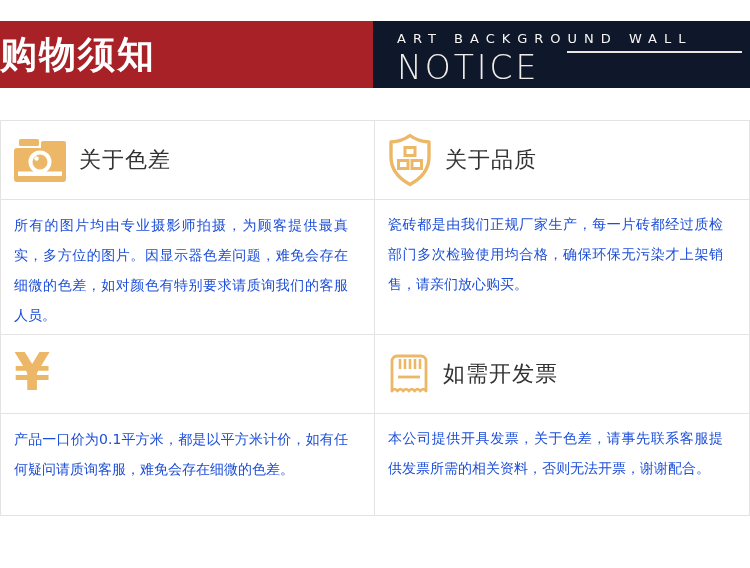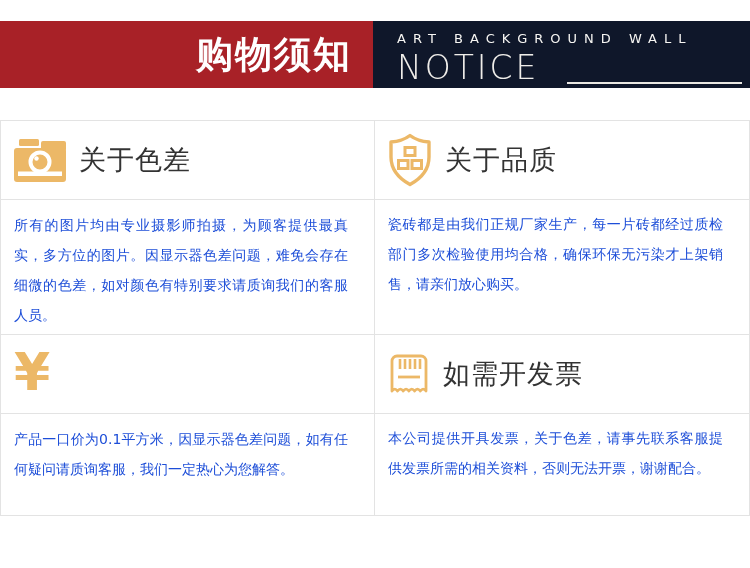--- a/index.html
+++ b/index.html
@@ -2,43 +2,43 @@
 <html><head>
 <meta charset="utf-8">
 <style>
   * { margin:0; padding:0; box-sizing:border-box; }
   html,body { width:750px; height:568px; background:#ffffff; overflow:hidden;
               font-family:"DejaVu Sans","Liberation Sans",sans-serif; }
 
   
   .banner { margin-top:21px; height:67px; display:flex; }
   .banner-red { width:373px; background:#a82127; display:flex; align-items:center;
-                justify-content:flex-end; padding-right:21px; }
+                justify-content:flex-start; padding-right:21px; }
   .banner-title { color:#ffffff; font-size:37px; font-weight:bold; letter-spacing:2px;
                   line-height:1; white-space:nowrap; }
   .banner-gray { flex:1; background:#0f172a; padding:10px 6px 0 24px;
                  display:flex; flex-direction:column; justify-content:flex-start; }
   .banner-sub { color:#f7f6f3; font-size:13px; font-weight:400; letter-spacing:7px;
                 white-space:nowrap; margin-bottom:5px; }
-  .notice-row { display:flex; align-items:flex-end;gap:14px; }
+  .notice-row { display:flex; align-items:flex-start;gap:14px; }
   .banner-notice { color:#efede9; font-size:33px; font-weight:200; letter-spacing:3px;
                    line-height:1; white-space:nowrap; }
   .notice-line { flex:1; height:2px; background:#e9e7e2; margin-left:14px; margin-right:2px; }
 
   
   .notice-table { margin-top:32px; width:750px;
                   display:grid; grid-template-columns:373px 1fr;
                   grid-template-rows:78px 135px 79px 102px;
                   border:1px solid #e3e3e3; }
   .cell { background:#ffffff; }
   .cell.right { border-left:1px solid #e3e3e3;font-family:Liberation Serif, serif; }
   .cell.rowline { border-top:1px solid #e3e3e3; }
 
   .head-cell { display:flex; align-items:center; padding-left:13px; gap:13px; }
-  .head-title { font-size:27px; color:#333333; font-weight:500; letter-spacing:1px; }
+  .head-title { font-size:22px; color:#333333; font-weight:500; letter-spacing:1px; }
 
   .body-cell p { padding:10px 26px 0 13px; font-size:14px; color:#1d4ed8;
                  line-height:30px; text-align:justify; }
   .body-cell.right p { }
 
   .yuan { color:#ecb867; font-size:52px; font-weight:bold; line-height:1;
           width:30px; text-align:center; transform:translateY(-2px); }
   .icon-box { display:flex; align-items:center; justify-content:center; }
 </style>
 </head>
@@ -106,19 +106,19 @@
         <line x1="22" y1="6" x2="22" y2="16" stroke="#ecb867" stroke-width="2.6"></line>
         <line x1="27" y1="6" x2="27" y2="16" stroke="#ecb867" stroke-width="2.6"></line>
         <line x1="32" y1="6" x2="32" y2="16" stroke="#ecb867" stroke-width="2.6"></line>
         <line x1="10" y1="24" x2="32" y2="24" stroke="#ecb867" stroke-width="2.8"></line>
       </svg>
     </span>
     <span class="head-title">如需开发票</span>
   </div>
 
   <div class="cell rowline body-cell">
-    <p>产品一口价为0.1平方米，因显示器色差问题，如有任何疑问请质询客服，我们一定热心为您解答。</p>
+    <p>产品一口价为0.1平方米，都是以平方米计价，如有任何疑问请质询客服，难免会存在细微的色差。</p>
   </div>
   <div class="cell right rowline body-cell">
     <p>本公司提供开具发票，关于色差，请事先联系客服提供发票所需的相关资料，否则无法开票，谢谢配合。</p>
   </div>
 
 </div>
 
 </body></html>

